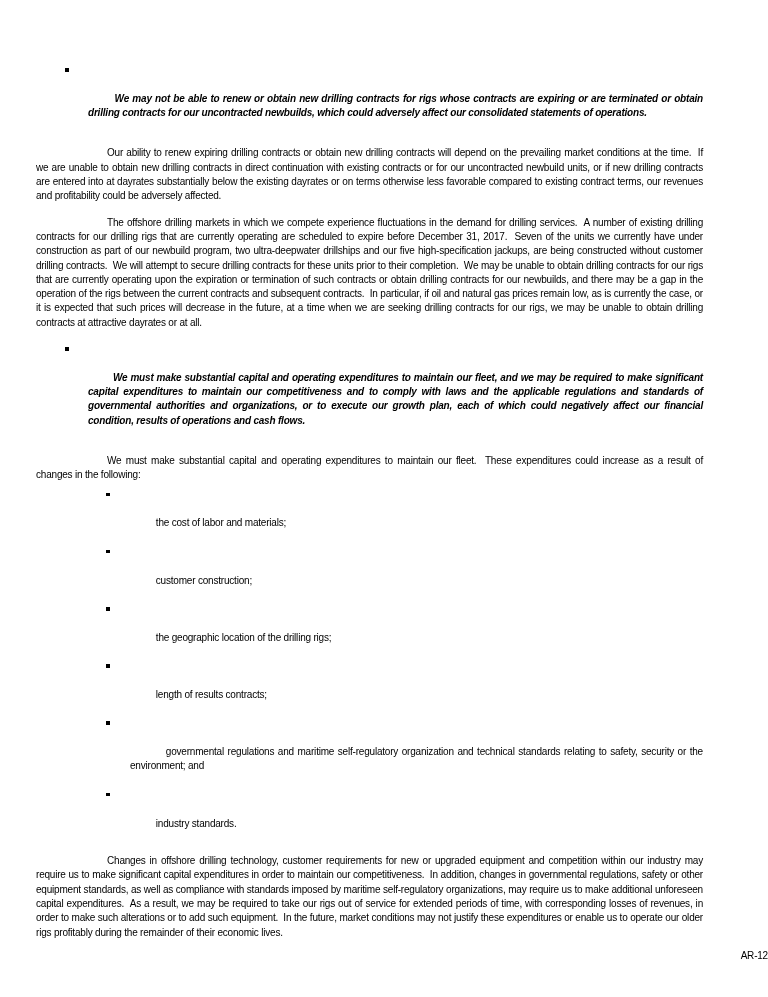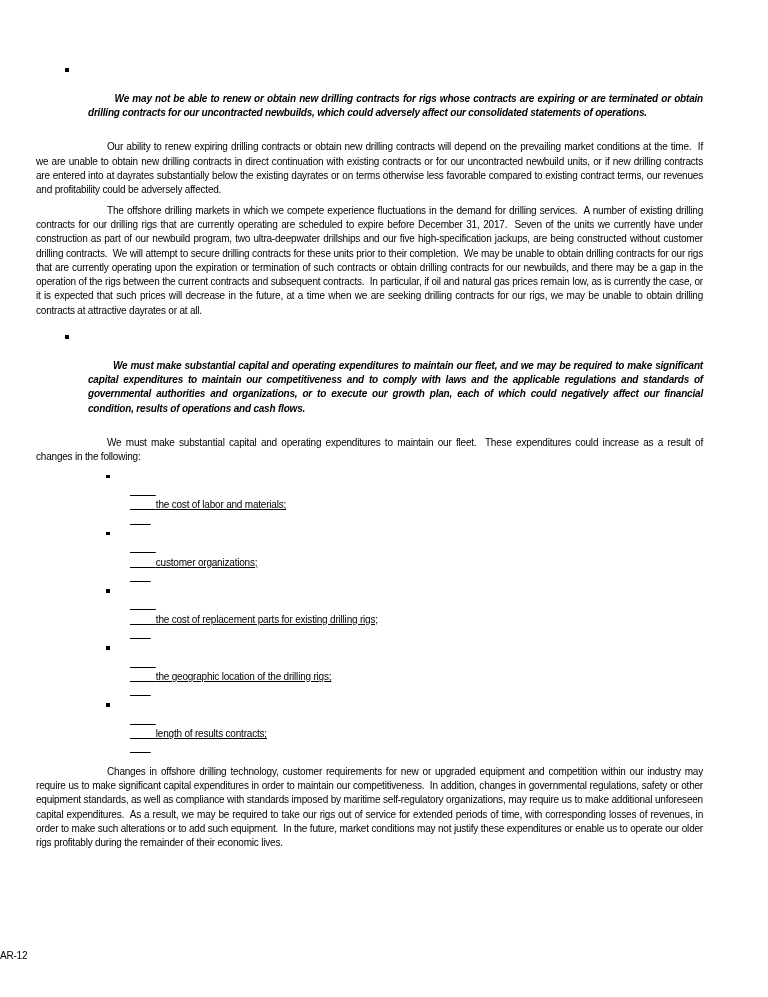--- a/index.html
+++ b/index.html
@@ -36,39 +36,38 @@
     position: absolute;
     left: 29px;
     top: 5px;
     width: 4px;
     height: 4px;
     background: #000000;
   }
   .para {
     text-align: justify;
     text-indent: 71px;
-    margin-top: 6px;
+    margin-top: 12px;
     white-space: pre-wrap;
   }
   .para.after-list { margin-top: 9px; }
   .sublist { margin-top: 5px; }
   .sublist-item {
     position: relative;
     padding-left: 94px;
     text-align: justify;
     white-space: pre-wrap;
-    text-decoration: underline;
   }
   .sublist-item .bullet-square { left: 70px; top: 5px; width: 3.5px; height: 3.5px; }
   .footer {
     position: absolute;
     top: 949px;
     left: 0;
     width: 768px;
-    text-align: left;
+    text-align: right;
   }
 </style>
 </head>
 <body>
 
 <div class="page">
   <div class="content">
 
     <div class="risk-section">
       <div class="risk-heading">
@@ -86,33 +85,37 @@
       </div>
       <p class="para">We must make substantial capital and operating expenditures to maintain our fleet.  These expenditures could increase as a result of changes in the following:</p>
 
       <div class="sublist">
         <div class="sublist-item">
           <span class="bullet-square"></span>
           <span>the cost of labor and materials;</span>
         </div>
         <div class="sublist-item">
           <span class="bullet-square"></span>
-          <span>customer organizations;</span>
-        </div>
-        <div class="sublist-item">
-          <span class="bullet-square"></span>
-          <span>the cost of replacement parts for existing drilling rigs;</span>
+          <span>customer construction;</span>
         </div>
         <div class="sublist-item">
           <span class="bullet-square"></span>
           <span>the geographic location of the drilling rigs;</span>
         </div>
         <div class="sublist-item">
           <span class="bullet-square"></span>
           <span>length of results contracts;</span>
+        </div>
+        <div class="sublist-item">
+          <span class="bullet-square"></span>
+          <span>governmental regulations and maritime self-regulatory organization and technical standards relating to safety, security or the environment; and</span>
+        </div>
+        <div class="sublist-item">
+          <span class="bullet-square"></span>
+          <span>industry standards.</span>
         </div>
       </div>
 
       <p class="para after-list">Changes in offshore drilling technology, customer requirements for new or upgraded equipment and competition within our industry may require us to make significant capital expenditures in order to maintain our competitiveness.  In addition, changes in governmental regulations, safety or other equipment standards, as well as compliance with standards imposed by maritime self-regulatory organizations, may require us to make additional unforeseen capital expenditures.  As a result, we may be required to take our rigs out of service for extended periods of time, with corresponding losses of revenues, in order to make such alterations or to add such equipment.  In the future, market conditions may not justify these expenditures or enable us to operate our older rigs profitably during the remainder of their economic lives.</p>
 
     </div>
 
   </div>
 
   <div class="footer">AR-12</div>

